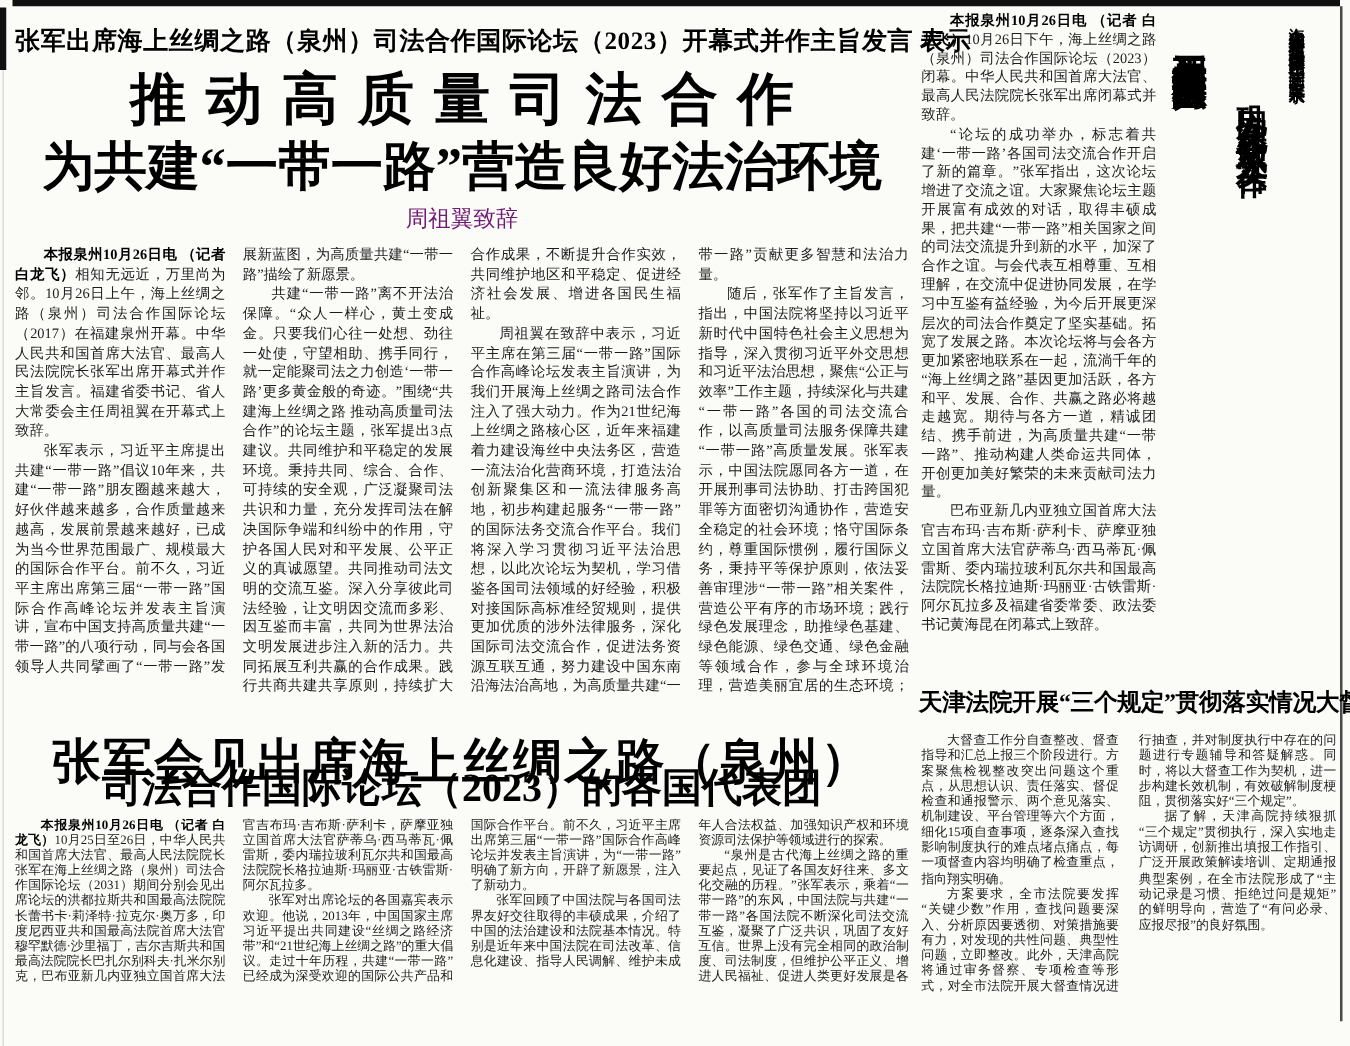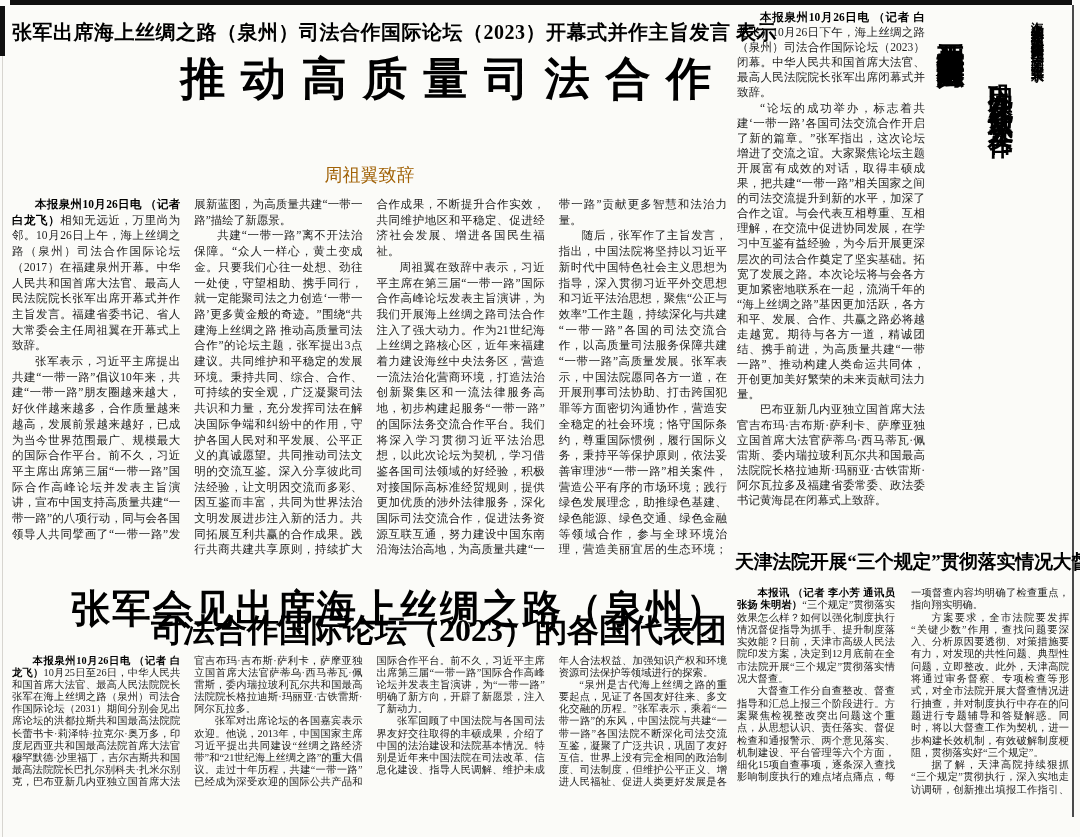--- a/index.html
+++ b/index.html
@@ -12,24 +12,24 @@
   #top-rule{left:10px;top:0;width:1062px;height:5px;}
   #left-mark{left:0;top:6px;width:5px;height:50px;}
   #left-edge{left:2px;top:56px;width:1px;height:781px;background:#d7d5d0;}
   #right-rule{left:1072px;top:5px;width:2px;height:812px;background:#4a4a4a;}
 
   section{position:absolute;}
   .kicker{
     position:absolute;left:0;top:14px;width:715px;text-align:center;
     font-size:20px;font-weight:bold;letter-spacing:.5px;color:#000;white-space:nowrap;
   }
-  .hl{position:absolute;width:715px;text-align:right;font-weight:900;color:#000;white-space:nowrap;margin:0;}
+  .hl{position:absolute;width:715px;text-align:center;font-weight:900;color:#000;white-space:nowrap;margin:0;}
   #hl-a1{top:44px;font-size:45px;letter-spacing:.35em;text-indent:.35em;}
   #hl-a2{top:100px;font-size:42px;letter-spacing:0;}
-  .byline{position:absolute;left:0;top:158px;width:715px;text-align:center;font-size:18px;color:#a16207;}
+  .byline{position:absolute;left:0;top:158px;width:715px;text-align:center;font-size:18px;color:#701a75;}
 
   .body{
     position:absolute;text-align:justify;overflow:hidden;color:#1c1c1c;
     column-fill:auto;
     font-family:Liberation Serif, serif;
   }
   .body p{margin:0;text-indent:2em;}
   .body b{font-weight:bold;color:#000;}
 
   #body-a{left:0;top:192px;width:715px;height:370px;
@@ -58,20 +58,21 @@
 <body>
 
 <div class="rule" id="top-rule"></div>
 <div class="rule" id="left-mark"></div>
 <div id="left-edge" style="position:absolute;"></div>
 <div id="right-rule" style="position:absolute;"></div>
 
 <section id="article-a" style="left:12px;top:5px;width:715px;height:560px;">
   <div class="kicker">张军出席海上丝绸之路（泉州）司法合作国际论坛（2023）开幕式并作主旨发言 表示</div>
   <h1 class="hl" id="hl-a1">推动高质量司法合作</h1>
+  <h1 class="hl" id="hl-a2">为共建“一带一路”营造良好法治环境</h1>
   <div class="byline">周祖翼致辞</div>
   <div class="body" id="body-a">
     <p><b>本报泉州10月26日电 （记者 白龙飞）</b><span>相知无远近，万里尚为邻。10月26日上午，海上丝绸之路（泉州）司法合作国际论坛（2017）在福建泉州开幕。中华人民共和国首席大法官、最高人民法院院长张军出席开幕式并作主旨发言。福建省委书记、省人大常委会主任周祖翼在开幕式上致辞。</span></p>
     <p>张军表示，习近平主席提出共建“一带一路”倡议10年来，共建“一带一路”朋友圈越来越大，好伙伴越来越多，合作质量越来越高，发展前景越来越好，已成为当今世界范围最广、规模最大的国际合作平台。前不久，习近平主席出席第三届“一带一路”国际合作高峰论坛并发表主旨演讲，宣布中国支持高质量共建“一带一路”的八项行动，同与会各国领导人共同擘画了“一带一路”发展新蓝图，为高质量共建“一带一路”描绘了新愿景。</p>
     <p>共建“一带一路”离不开法治保障。“众人一样心，黄土变成金。只要我们心往一处想、劲往一处使，守望相助、携手同行，就一定能聚司法之力创造‘一带一路’更多黄金般的奇迹。”围绕“共建海上丝绸之路 推动高质量司法合作”的论坛主题，张军提出3点建议。共同维护和平稳定的发展环境。秉持共同、综合、合作、可持续的安全观，广泛凝聚司法共识和力量，充分发挥司法在解决国际争端和纠纷中的作用，守护各国人民对和平发展、公平正义的真诚愿望。共同推动司法文明的交流互鉴。深入分享彼此司法经验，让文明因交流而多彩、因互鉴而丰富，共同为世界法治文明发展进步注入新的活力。共同拓展互利共赢的合作成果。践行共商共建共享原则，持续扩大合作成果，不断提升合作实效，共同维护地区和平稳定、促进经济社会发展、增进各国民生福祉。</p>
     <p>周祖翼在致辞中表示，习近平主席在第三届“一带一路”国际合作高峰论坛发表主旨演讲，为我们开展海上丝绸之路司法合作注入了强大动力。作为21世纪海上丝绸之路核心区，近年来福建着力建设海丝中央法务区，营造一流法治化营商环境，打造法治创新聚集区和一流法律服务高地，初步构建起服务“一带一路”的国际法务交流合作平台。我们将深入学习贯彻习近平法治思想，以此次论坛为契机，学习借鉴各国司法领域的好经验，积极对接国际高标准经贸规则，提供更加优质的涉外法律服务，深化国际司法交流合作，促进法务资源互联互通，努力建设中国东南沿海法治高地，为高质量共建“一带一路”贡献更多智慧和法治力量。</p>
     <p>随后，张军作了主旨发言，指出，中国法院将坚持以习近平新时代中国特色社会主义思想为指导，深入贯彻习近平外交思想和习近平法治思想，聚焦“公正与效率”工作主题，持续深化与共建“一带一路”各国的司法交流合作，以高质量司法服务保障共建“一带一路”高质量发展。张军表示，中国法院愿同各方一道，在开展刑事司法协助、打击跨国犯罪等方面密切沟通协作，营造安全稳定的社会环境；恪守国际条约，尊重国际惯例，履行国际义务，秉持平等保护原则，依法妥善审理涉“一带一路”相关案件，营造公平有序的市场环境；践行绿色发展理念，助推绿色基建、绿色能源、绿色交通、绿色金融等领域合作，参与全球环境治理，营造美丽宜居的生态环境；坚持共商共建共享，健全司法协助、案例研究、法律适用等合作机制，营造公正高效的法治环境；坚持创新驱动发展，深化互联网司法规则研究和全球治理合作，相互分享法院信息化建设成果经验，营造便捷智能的服务环境。</p>
 
   </div>
 </section>
@@ -96,18 +97,17 @@
     <p>张军对出席论坛的各国嘉宾表示欢迎。他说，2013年，中国国家主席习近平提出共同建设“丝绸之路经济带”和“21世纪海上丝绸之路”的重大倡议。走过十年历程，共建“一带一路”已经成为深受欢迎的国际公共产品和国际合作平台。前不久，习近平主席出席第三届“一带一路”国际合作高峰论坛并发表主旨演讲，为“一带一路”明确了新方向，开辟了新愿景，注入了新动力。</p>
     <p>张军回顾了中国法院与各国司法界友好交往取得的丰硕成果，介绍了中国的法治建设和法院基本情况。特别是近年来中国法院在司法改革、信息化建设、指导人民调解、维护未成年人合法权益、加强知识产权和环境资源司法保护等领域进行的探索。</p>
     <p>“泉州是古代海上丝绸之路的重要起点，见证了各国友好往来、多文化交融的历程。”张军表示，乘着“一带一路”的东风，中国法院与共建“一带一路”各国法院不断深化司法交流互鉴，凝聚了广泛共识，巩固了友好互信。世界上没有完全相同的政治制度、司法制度，但维护公平正义、增进人民福祉、促进人类更好发展是各国司法界的共同目标。希望以本次论坛为新起点，与共建“一带一路”各国法院共同弘扬和平合作、开放包容、互学互鉴、互利共赢的丝路精神，在审判实践、司法改革、案例研究、法官培训等领域推进务实合作，共同书写司法交流合作的新篇章，为共建“一带一路”高质量发展、推动构建人类命运共同体注入新的司法动能。</p>
 
   </div>
 </section>
 
 <section id="article-d" style="left:735px;top:547px;width:337px;height:290px;">
   <h2 id="hl-d">天津法院开展“三个规定”贯彻落实情况大督查</h2>
   <div class="body" id="body-d">
-    <p><b>本报讯 （记者 李小芳 通讯员 张扬 朱明岩）</b><span>“三个规定”贯彻落实效果怎么样？如何以强化制度执行情况督促指导为抓手、提升制度落实效能？日前，天津市高级人民法院印发方案，决定到12月底前在全市法院开展“三个规定”贯彻落实情况大督查。</span></p>
     <p>大督查工作分自查整改、督查指导和汇总上报三个阶段进行。方案聚焦检视整改突出问题这个重点，从思想认识、责任落实、督促检查和通报警示、两个意见落实、机制建设、平台管理等六个方面，细化15项自查事项，逐条深入查找影响制度执行的难点堵点痛点，每一项督查内容均明确了检查重点，指向翔实明确。</p>
     <p>方案要求，全市法院要发挥“关键少数”作用，查找问题要深入、分析原因要透彻、对策措施要有力，对发现的共性问题、典型性问题，立即整改。此外，天津高院将通过审务督察、专项检查等形式，对全市法院开展大督查情况进行抽查，并对制度执行中存在的问题进行专题辅导和答疑解惑。同时，将以大督查工作为契机，进一步构建长效机制，有效破解制度梗阻，贯彻落实好“三个规定”。</p>
     <p>据了解，天津高院持续狠抓“三个规定”贯彻执行，深入实地走访调研，创新推出填报工作指引、广泛开展政策解读培训、定期通报典型案例，在全市法院形成了“主动记录是习惯、拒绝过问是规矩”的鲜明导向，营造了“有问必录、应报尽报”的良好氛围。</p>
   </div>
 </section>
 
 </body></html>

